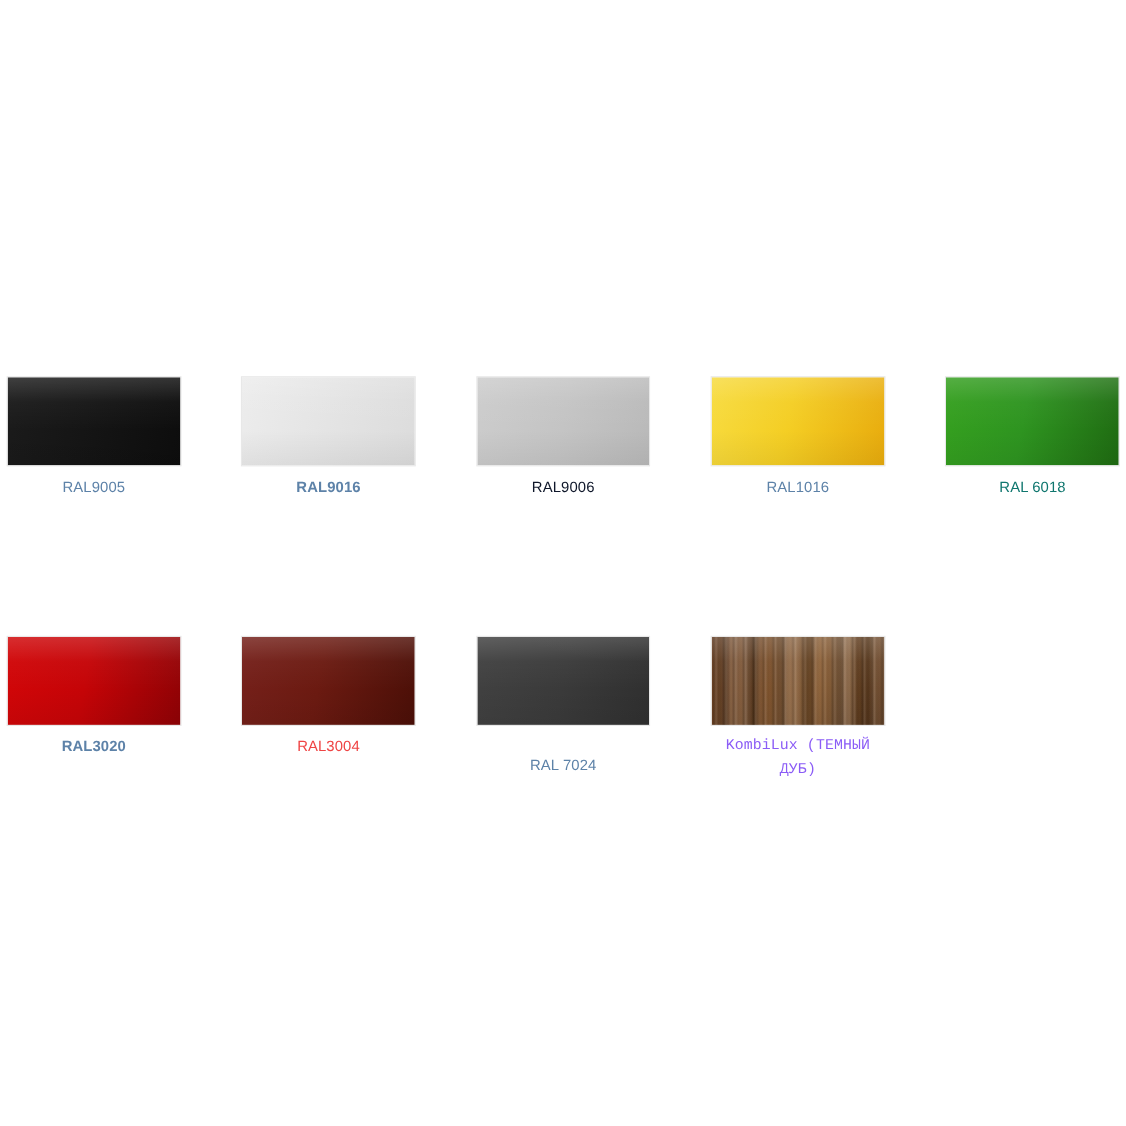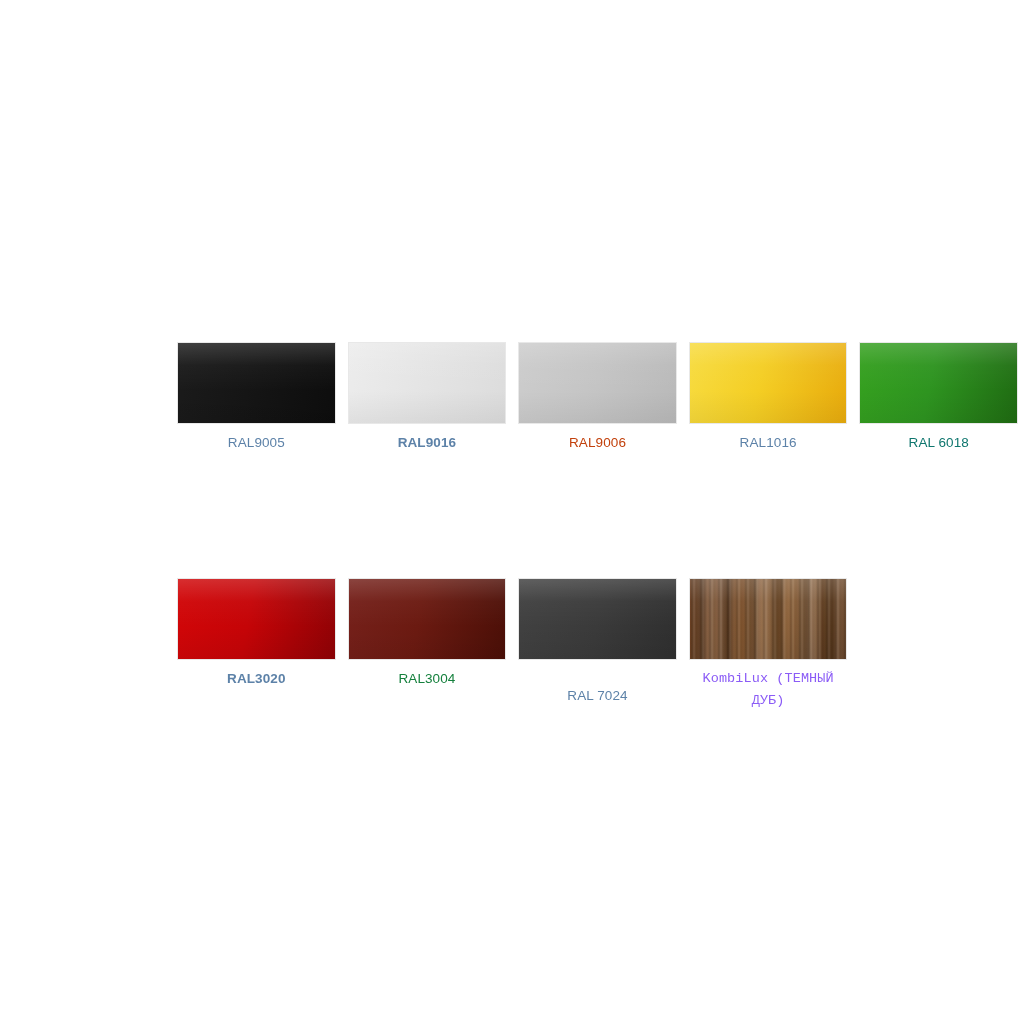--- a/index.html
+++ b/index.html
@@ -26,21 +26,21 @@
     position: absolute;
     left: 0;
     top: 342px;
     width: 1024px;
   }
 
   .swatch-row {
     display: flex;
     flex-direction: row;
     align-items: flex-start;
-    justify-content: flex-end;
+    justify-content: space-between;
     width: 1024px;
   }
 
   .swatch-row.row-2 {
     margin-top: 124px;
   }
 
   .swatch-cell {
     width: 170.6px;
     box-sizing: border-box;
@@ -136,21 +136,21 @@
           <span class="sheen"></span>
         </div>
         <div class="swatch-label" style="color: rgb(93, 130, 168); font-weight: bold;">RAL9016</div>
       </div>
 
       <div class="swatch-cell">
         <div class="swatch-chip" style="background: linear-gradient(100deg, rgb(204, 204, 204) 0%, rgb(196, 196, 196) 50%, rgb(185, 185, 185) 100%); border-color: rgb(232, 232, 232);">
           <span class="grain"></span>
           <span class="sheen"></span>
         </div>
-        <div class="swatch-label" style="color: #c2410c;">RAL9006</div>
+        <div class="swatch-label" style="color: #0f172a;">RAL9006</div>
       </div>
 
 
       <div class="swatch-cell">
         <div class="swatch-chip" style="background: linear-gradient(100deg, rgb(247, 219, 62) 0%, rgb(244, 206, 36) 45%, rgb(232, 171, 13) 100%); border-color: rgb(232, 232, 232);">
           <span class="grain"></span>
           <span class="sheen"></span>
         </div>
         <div class="swatch-label" style="color: rgb(93, 130, 168);">RAL1016</div>
       </div>
@@ -172,21 +172,21 @@
         </div>
         <div class="swatch-label" style="color: rgb(93, 130, 168); font-weight: bold;">RAL3020</div>
       </div>
 
 
       <div class="swatch-cell">
         <div class="swatch-chip" style="background: linear-gradient(100deg, rgb(117, 32, 26) 0%, rgb(107, 26, 17) 45%, rgb(75, 15, 7) 100%); border-color: rgb(232, 232, 232);">
           <span class="grain"></span>
           <span class="sheen"></span>
         </div>
-        <div class="swatch-label" style="color: #15803d;">RAL3004</div>
+        <div class="swatch-label" style="color: #ef4444;">RAL3004</div>
       </div>
 
       <div class="swatch-cell">
         <div class="swatch-chip" style="background: linear-gradient(100deg, rgb(65, 65, 65) 0%, rgb(58, 58, 58) 50%, rgb(47, 47, 47) 100%); border-color: rgb(232, 232, 232);">
           <span class="grain"></span>
           <span class="sheen"></span>
         </div>
         <div class="swatch-label" style="color: rgb(93, 130, 168); margin-top: 25px;">RAL 7024</div>
       </div>
 

